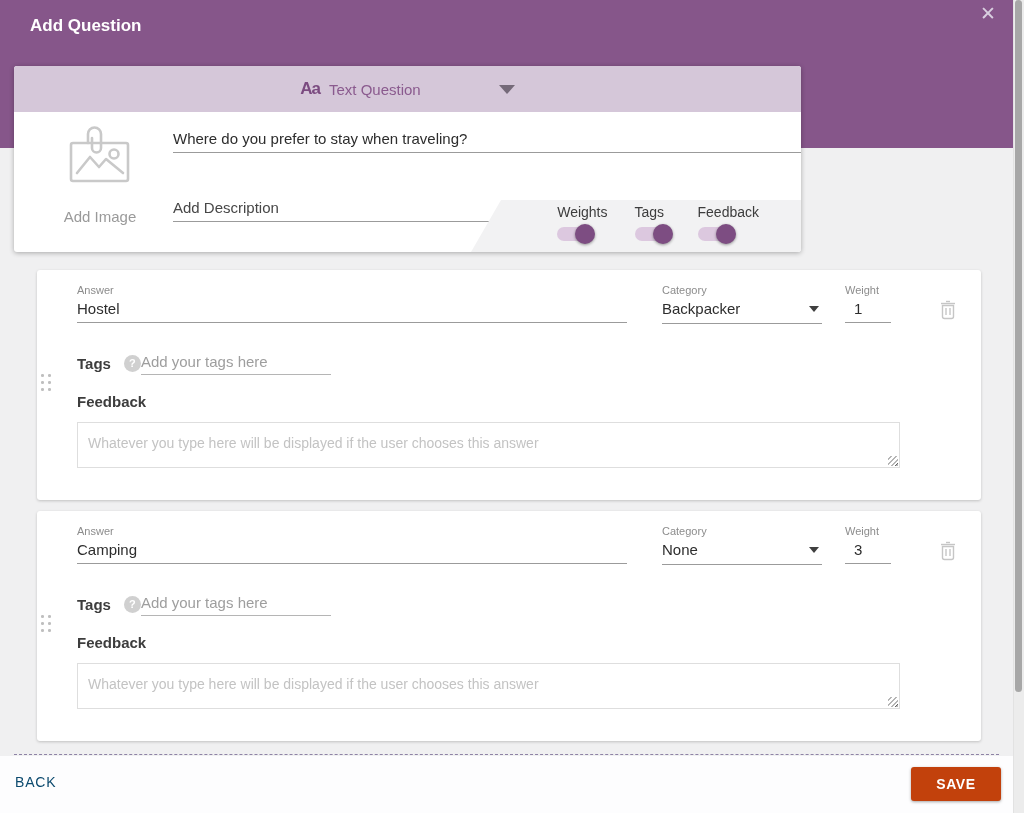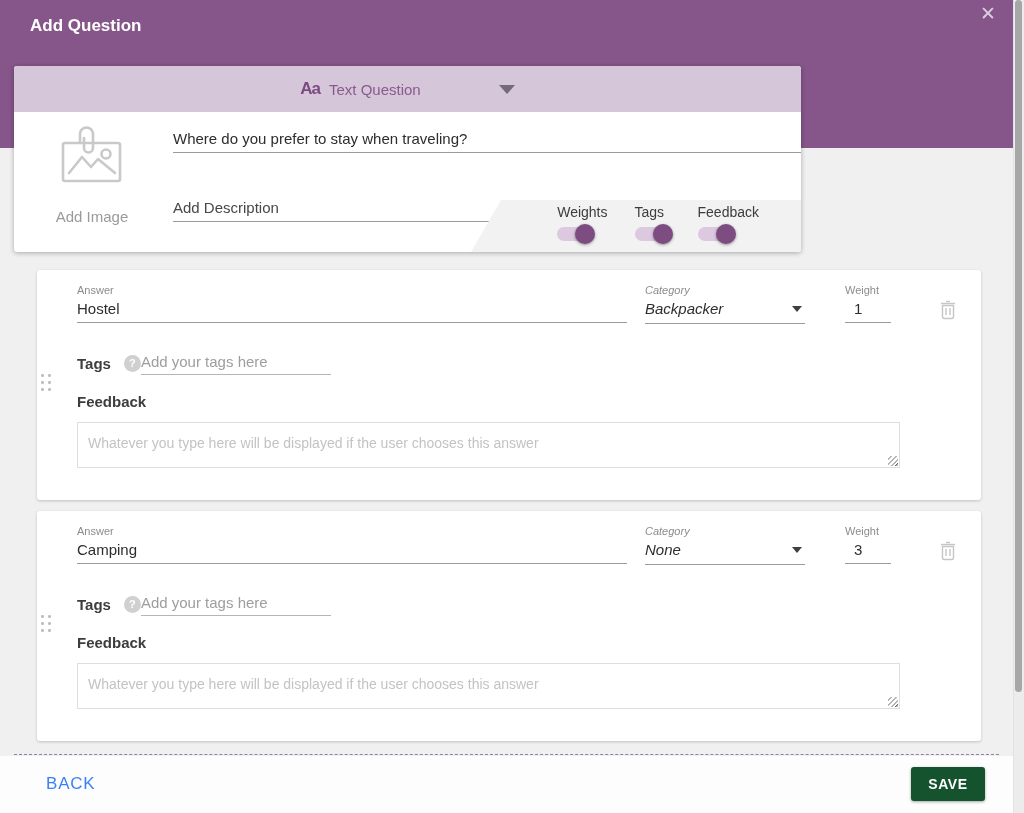--- a/index.html
+++ b/index.html
@@ -15,21 +15,21 @@
 
   
   .top-card { position:absolute; left:14px; top:66px; width:787px; height:186px; background:#ffffff;
               border-radius:3px; box-shadow:0 1px 5px rgba(0,0,0,.3); overflow:hidden; }
   .type-bar { position:relative; height:46px; background:#d5c7d9; display:flex; align-items:center; justify-content:center; }
   .type-icon { font-weight:bold; font-size:17px; color:#7b4b80; letter-spacing:-1px; }
   .type-label { font-size:15px; color:#8a5a8e; margin-left:9px; }
   .type-caret { width:0; height:0; border-left:8px solid transparent; border-right:8px solid transparent;
                 border-top:9px solid #756a79; margin-left:78px; }
   .card-body { position:relative; height:140px; }
-  .image-col { position:absolute; left:22px; top:14px; width:112px; text-align:center; cursor:pointer; }
+  .image-col { position:absolute; left:30px; top:14px; width:112px; text-align:center; cursor:pointer; }
   .image-col svg { display:block; margin:0 auto; }
   .image-label { margin-top:24px; font-size:15px; color:#9a9a9a; }
   .field-label { font-size:11px; color:#8c8c8c; display:block; }
   .q-fields { position:absolute; left:159px; top:14px; width:790px; }
   .line-input { display:block; width:100%; border:none; border-bottom:1px solid #9b9b9b; outline:none;
                 font-family:"Liberation Sans",sans-serif; font-size:15px; color:#2d2d2d; padding:4px 0 5px; background:transparent; }
   .desc-input { position:absolute; left:159px; top:83px; width:455px; }
   .desc-input input::placeholder { color:#474747; opacity:1; }
 
   
@@ -44,21 +44,21 @@
 
   
   .answer-card { position:absolute; left:37px; width:944px; height:230px; background:#ffffff;
                  border-radius:3px; box-shadow:0 1px 3px rgba(0,0,0,.2); }
   .answer-card.first { top:270px; }
   .answer-card.second { top:511px; }
   .drag-handle { position:absolute; left:4px; top:104px; width:14px; height:22px; cursor:grab;
                  display:grid; grid-template-columns:3px 3px; grid-auto-rows:3px; gap:4px 4px; }
   .drag-handle i { width:2.5px; height:2.5px; border-radius:50%; background:#bfbfbf; }
   .ans-field { position:absolute; left:40px; top:14px; width:550px; }
-  .cat-field { position:absolute; left:608px; top:14px; width:160px;font-style:italic; }
+  .cat-field { position:absolute; left:625px; top:14px; width:160px; }
   .cat-value { position:relative; border-bottom:1px solid #9b9b9b; padding:4px 0 6px; font-size:15px; color:#2d2d2d; cursor:pointer; }
   .cat-caret { position:absolute; right:3px; top:10px; width:0; height:0;
                border-left:5px solid transparent; border-right:5px solid transparent; border-top:6px solid #3f3f3f; }
   .weight-field { position:absolute; left:808px; top:14px; width:46px; }
   .weight-field input { padding-left:9px; }
   .trash-btn { position:absolute; left:902px; top:30px; width:18px; height:20px; cursor:pointer; }
   .tags-row { position:absolute; left:40px; top:81px; display:flex; align-items:center; }
   .tags-title { font-size:15px; font-weight:bold; color:#3d3d3d; }
   .help-icon { width:17px; height:17px; border-radius:50%; background:#d0d0d0; color:#ffffff;
                font-size:11px; font-weight:bold; text-align:center; line-height:17px; margin-left:13px; cursor:pointer; }
@@ -69,22 +69,22 @@
   .fb-area { position:absolute; left:40px; top:152px; width:823px; height:46px; border:1px solid #dedede;
              resize:both; outline:none; font-family:"Liberation Sans",sans-serif; 
              font-size:14px; color:#555; padding:12px 10px; overflow:hidden; }
   .fb-area::placeholder { color:#c3c3c3; opacity:1; }
   .resize-grip { position:absolute; left:851px; top:186px; width:10px; height:10px; pointer-events:none;
                  background:repeating-linear-gradient(135deg, transparent 0 2px, #b5b5b5 2px 3.5px); }
 
   
   .dashed-sep { position:absolute; left:14px; top:754px; width:985px; border-top:1px dashed #8d82a5; }
   .footer { position:absolute; left:0; top:756px; width:1013px; height:57px; background:#fdfdfe; }
-  .back-btn { position:absolute; left:46px; top:18px; font-size:17px; color:#3b82f6; letter-spacing:.8px; cursor:pointer; }
-  .save-btn { position:absolute; left:911px; top:11px; width:74px; height:34px; background:#14532d; color:#ffffff;
+  .back-btn { position:absolute; left:15px; top:18px; font-size:14px; color:#0c4a6e; letter-spacing:.8px; cursor:pointer; }
+  .save-btn { position:absolute; left:911px; top:11px; width:90px; height:34px; background:#c2410c; color:#ffffff;
               border:none; border-radius:3px; font-family:"Liberation Sans",sans-serif; font-size:14px; font-weight:bold;
               letter-spacing:.6px; box-shadow:0 1px 3px rgba(0,0,0,.35); cursor:pointer; }
 
   
   .scrollbar-track { position:absolute; right:0; top:0; width:11px; height:813px; background:#ececec; border-left:1px solid #e2e2e2; }
   .scrollbar-thumb { position:absolute; right:2px; top:0; width:7px; height:692px; background:#a7a7a7; border-radius:4px; }
 </style>
 </head>
 <body>
 

